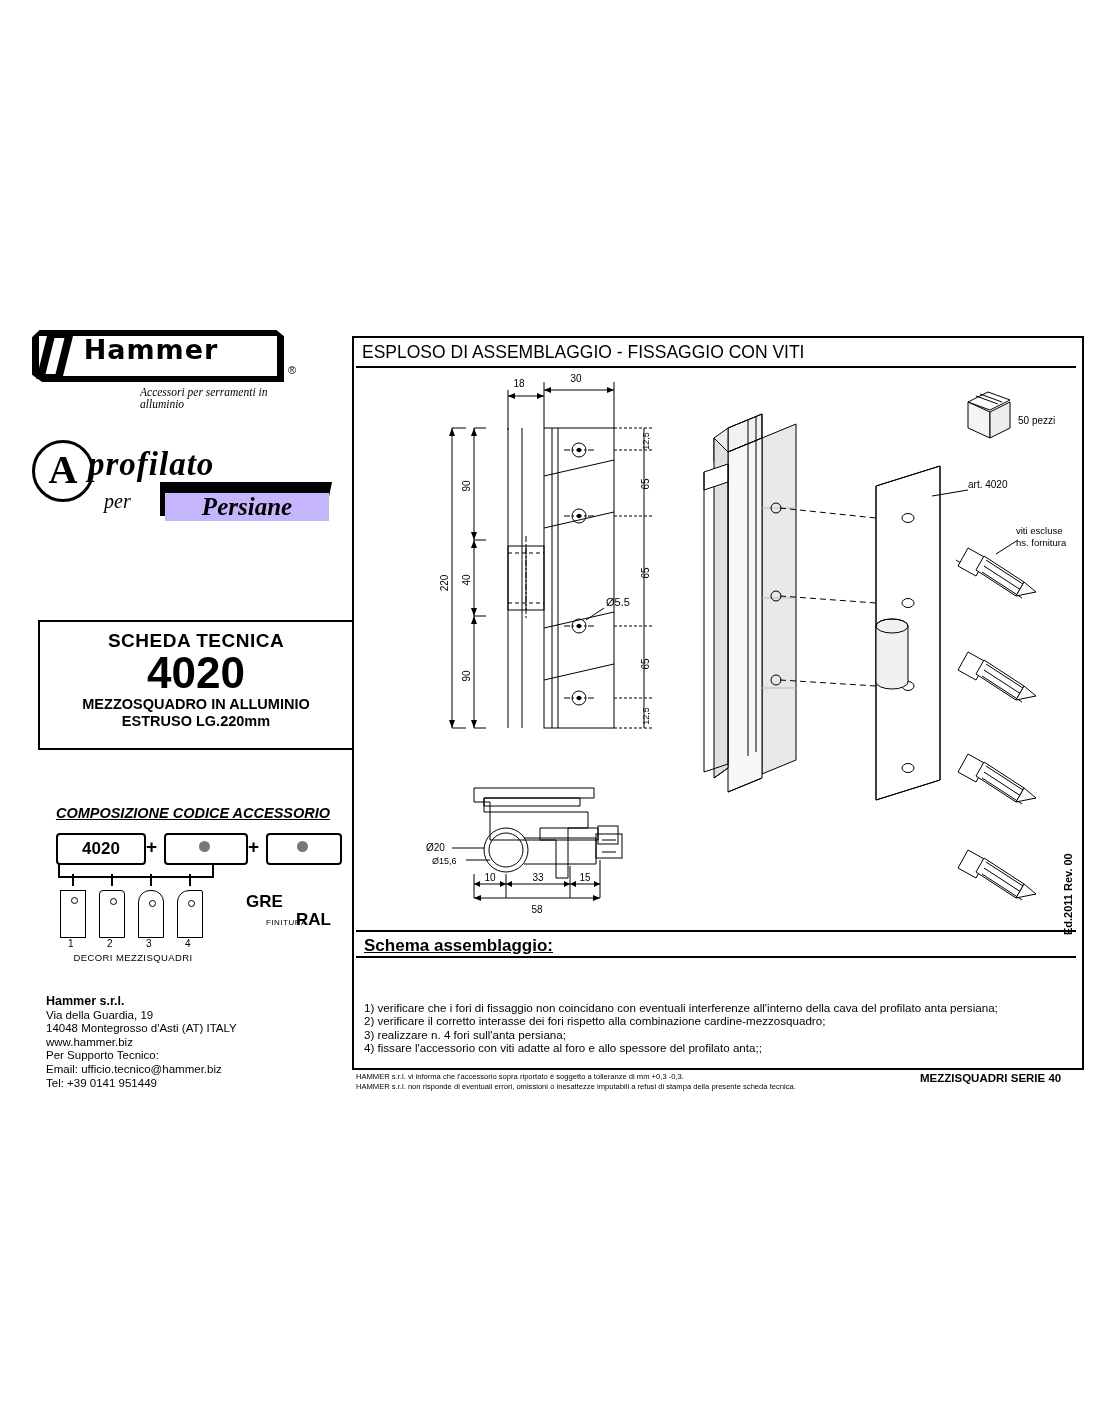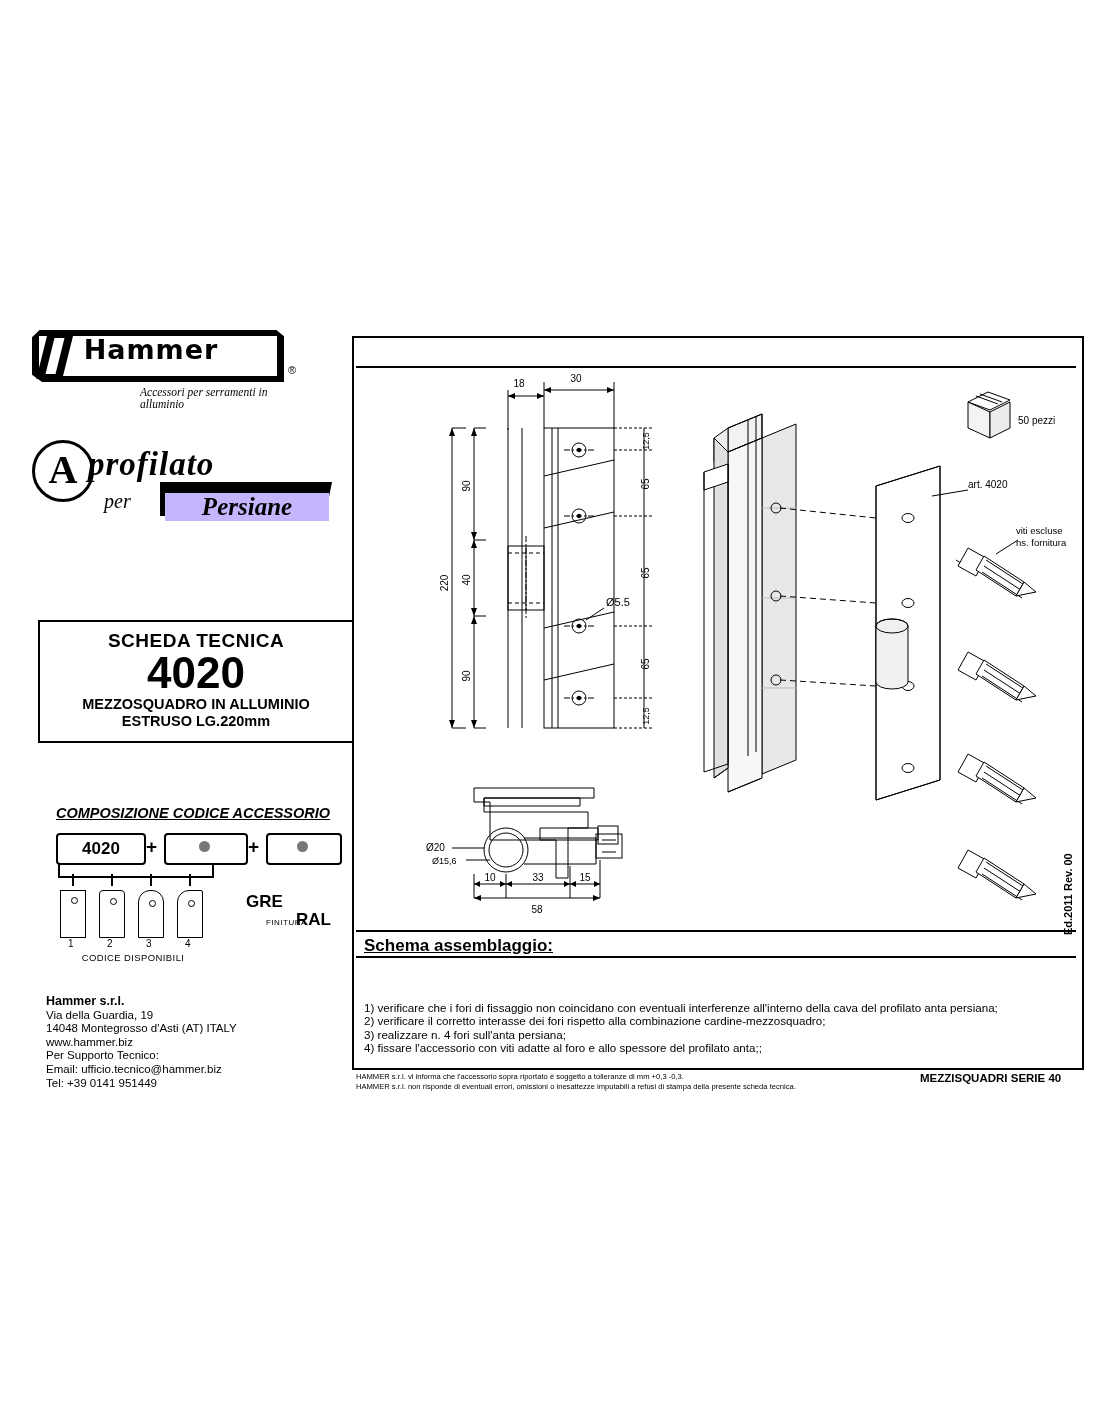--- a/index.html
+++ b/index.html
@@ -29,21 +29,21 @@
   .acc-accessori{position:absolute;left:56px;top:12px;font-family:"Liberation Serif",serif;font-style:italic;
     font-weight:bold;font-size:33px;letter-spacing:1px;}
   .acc-per{position:absolute;left:72px;top:56px;font-family:"Liberation Serif",serif;font-style:italic;font-size:20px;}
   .acc-pers-box{position:absolute;left:128px;top:48px;width:172px;height:34px;background:#000;
     -webkit-clip-path:polygon(0 0,100% 0,96% 100%,0 100%);clip-path:polygon(0 0,100% 0,96% 100%,0 100%);}
   .acc-pers{position:absolute;left:133px;top:50px;width:164px;height:28px;background:#c4b5fd;
     font-family:"Liberation Serif",serif;font-style:italic;font-weight:bold;font-size:25px;color:#000;
     text-align:center;line-height:28px;margin-top:9px;}
 
   
-  .st-box{position:absolute;left:18px;top:290px;width:304px;border:2px solid #000;padding:8px 4px 11px;text-align:center;}
+  .st-box{position:absolute;left:18px;top:290px;width:304px;border:2px solid #000;padding:8px 4px 18px;text-align:center;}
   .st-title{font-size:19px;font-weight:bold;letter-spacing:.5px;}
   .st-code{font-size:44px;font-weight:bold;line-height:46px;margin-top:-2px;}
   .st-desc{font-size:14.5px;font-weight:bold;line-height:17px;}
 
   
   .comp-title{position:absolute;left:18px;top:475px;width:310px;text-align:center;font-size:14.5px;
     font-style:italic;font-weight:bold;text-decoration:underline;}
   .comp-area{position:absolute;left:18px;top:500px;width:310px;height:150px;}
   .comp-code{position:absolute;left:18px;top:3px;width:86px;height:28px;border:2px solid #000;border-radius:4px;
     text-align:center;line-height:28px;font-weight:bold;font-size:17px;}
@@ -145,39 +145,40 @@
         </div>
       <div class="deco" style="left:139px;border-radius:12px 2px 0 0;">
           <div class="h" style="top:9px;"></div>
         </div>
 
       <div class="deco-num" style="left:30px;">1</div>
       <div class="deco-num" style="left:69px;">2</div>
       <div class="deco-num" style="left:108px;">3</div>
       <div class="deco-num" style="left:147px;">4</div>
 
-      <div class="deco-label">CODICE DISPONIBILI</div>
+      <div class="deco-label">DECORI MEZZISQUADRI</div>
       <div class="fin-gre">GRE</div>
       <div class="fin-ral">RAL</div>
       <div class="fin-label">FINITURA</div>
     </div>
 
     <div class="addr">
       <b>Hammer s.r.l.</b><br>
       <span>Via della Guardia, 19</span><br>
       <span>14048 Montegrosso d'Asti (AT) ITALY</span><br>
       <span>www.hammer.biz</span><br>
       <span>Per Supporto Tecnico:</span><br>
       <span>Email: ufficio.tecnico@hammer.biz</span><br>
       <span>Tel: +39 0141 951449</span>
     </div>
   </div>
 
   <div class="frame"></div>
   <div class="title-rule"></div>
+  <div class="draw-title">ESPLOSO DI ASSEMBLAGGIO - FISSAGGIO CON VITI</div>
 
   <div class="draw-area">
     <svg width="720" height="562" viewBox="0 0 720 562">
       <g stroke="#000" fill="none" stroke-width="1">
 
         <line x1="152" y1="22" x2="152" y2="62"></line>
         <line x1="188" y1="14" x2="188" y2="60"></line>
         <line x1="258" y1="14" x2="258" y2="60"></line>
         <line x1="152" y1="28" x2="188" y2="28"></line>
         <line x1="188" y1="22" x2="258" y2="22"></line>

